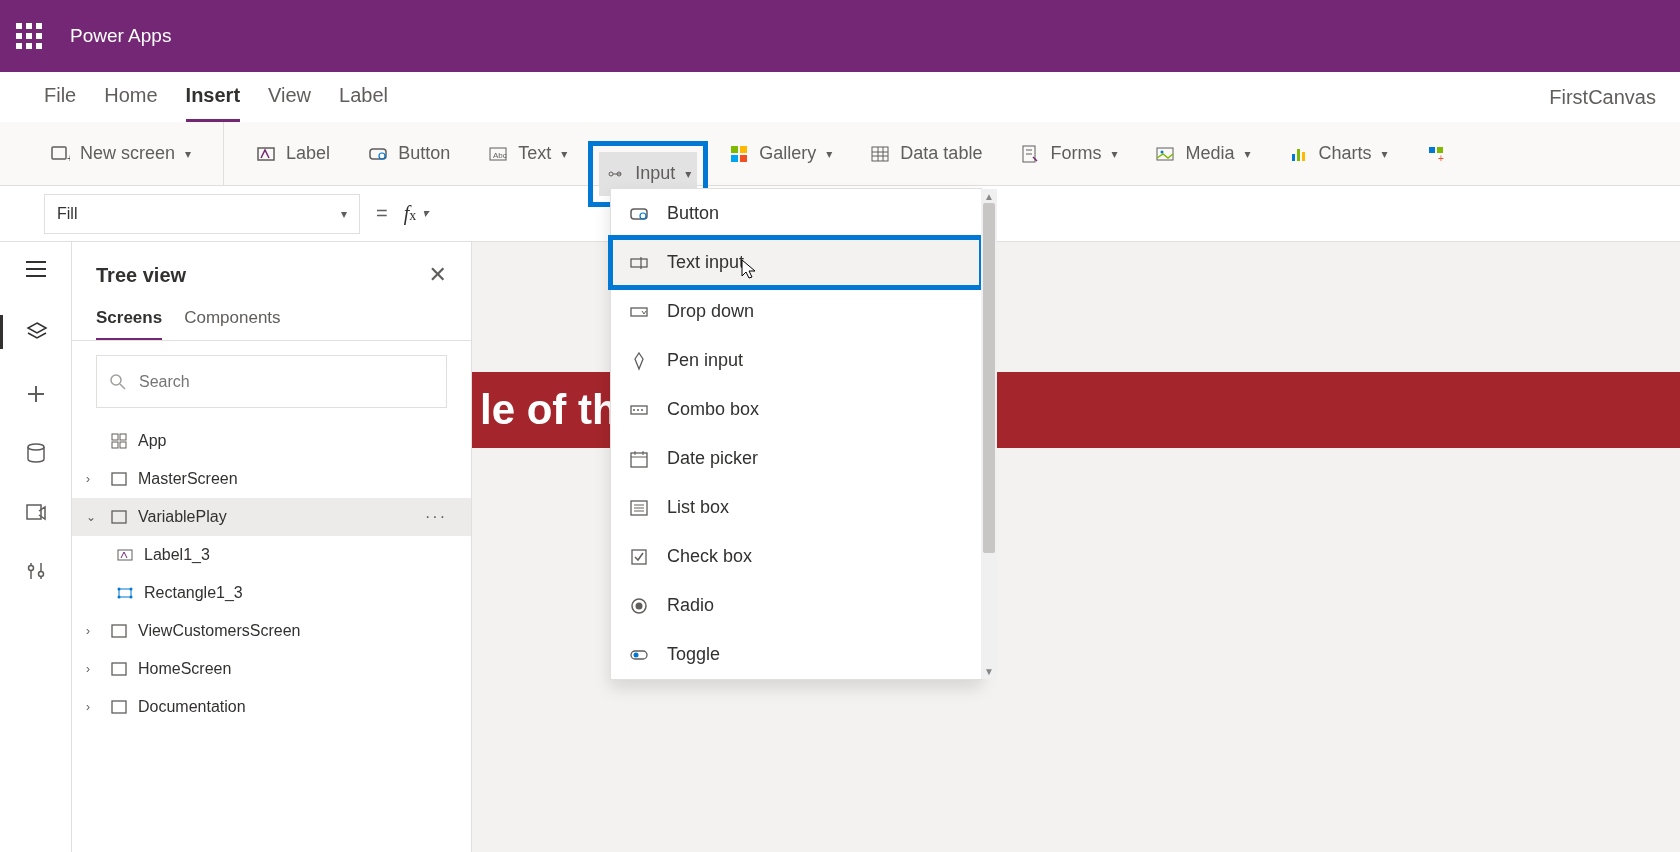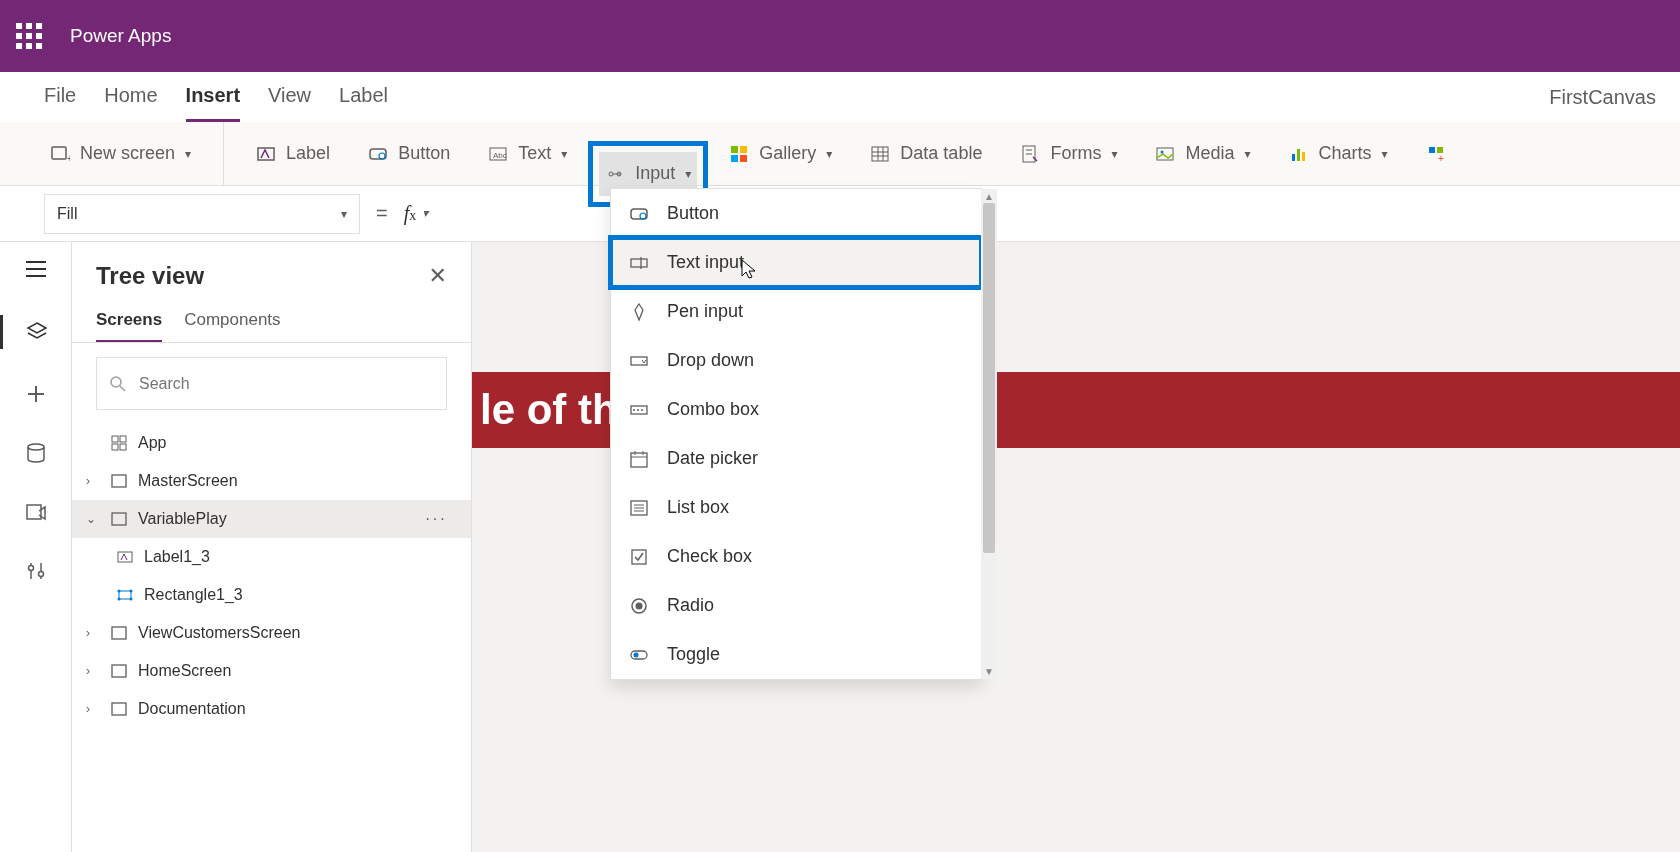--- a/index.html
+++ b/index.html
@@ -135,21 +135,21 @@
   .rail-item.active { border-left: 3px solid var(--text); width: 100%; display: flex; justify-content: center; padding: 6px 0; }
 
   .sidepanel {
     width: 400px;
     border-right: 1px solid var(--border);
     display: flex;
     flex-direction: column;
     background: #fff;
   }
   .sp-header { display: flex; align-items: center; justify-content: space-between; padding: 20px 24px 12px 24px; }
-  .sp-title { font-size: 24px; font-weight: 600; }
+  .sp-title { font-size: 20px; font-weight: 600; }
   .sp-tabs { display: flex; gap: 22px; padding: 0 24px; border-bottom: 1px solid var(--border); }
   .sp-tab { font-size: 17px; color: var(--muted); padding: 8px 0 10px 0; border-bottom: 2px solid transparent; }
   .sp-tab.active { color: var(--text); font-weight: 600; border-bottom-color: var(--purple); }
   .sp-search { margin: 14px 24px; border: 1px solid var(--border); height: 53px; display: flex; align-items: center; padding: 0 12px; gap: 10px; }
   .sp-search input { border: none; outline: none; flex: 1; font-size: 16px; font-family: inherit; }
   .tree { font-size: 16px; }
   .tree-row { display: flex; align-items: center; gap: 10px; padding: 10px 24px 10px 14px; }
   .tree-row.selected { background: var(--selected-bg); }
   .tree-row .expand { width: 14px; font-size: 12px; color: var(--muted); }
   .tree-row.child { padding-left: 44px; }
@@ -485,30 +485,30 @@
   </div>
   <div class="dd-item highlight">
     <svg width="20" height="20">
         <rect x="2" y="6" width="16" height="8" fill="none" stroke="#605e5c" stroke-width="1.3"></rect>
         <line x1="12" y1="4" x2="12" y2="16" stroke="#605e5c" stroke-width="1.3"></line>
       </svg>
     <span>Text input</span>
   </div>
   <div class="dd-item">
     <svg width="20" height="20">
-        <path d="M10 2 L14 8 L10 18 L6 8 Z" fill="none" stroke="#605e5c" stroke-width="1.3"></path>
-      </svg>
-    <span>Pen input</span>
-  </div>
-  <div class="dd-item">
-    <svg width="20" height="20">
         <rect x="2" y="6" width="16" height="8" fill="none" stroke="#605e5c" stroke-width="1.3"></rect>
         <path d="M13 9 L15 12 L17 9" fill="none" stroke="#605e5c"></path>
       </svg>
     <span>Drop down</span>
+  </div>
+  <div class="dd-item">
+    <svg width="20" height="20">
+        <path d="M10 2 L14 8 L10 18 L6 8 Z" fill="none" stroke="#605e5c" stroke-width="1.3"></path>
+      </svg>
+    <span>Pen input</span>
   </div>
   <div class="dd-item">
     <svg width="20" height="20">
         <rect x="2" y="6" width="16" height="8" fill="none" stroke="#605e5c" stroke-width="1.3"></rect>
         <circle cx="5" cy="10" r="1" fill="#605e5c"></circle>
         <circle cx="9" cy="10" r="1" fill="#605e5c"></circle>
         <circle cx="13" cy="10" r="1" fill="#605e5c"></circle>
       </svg>
     <span>Combo box</span>
   </div>

